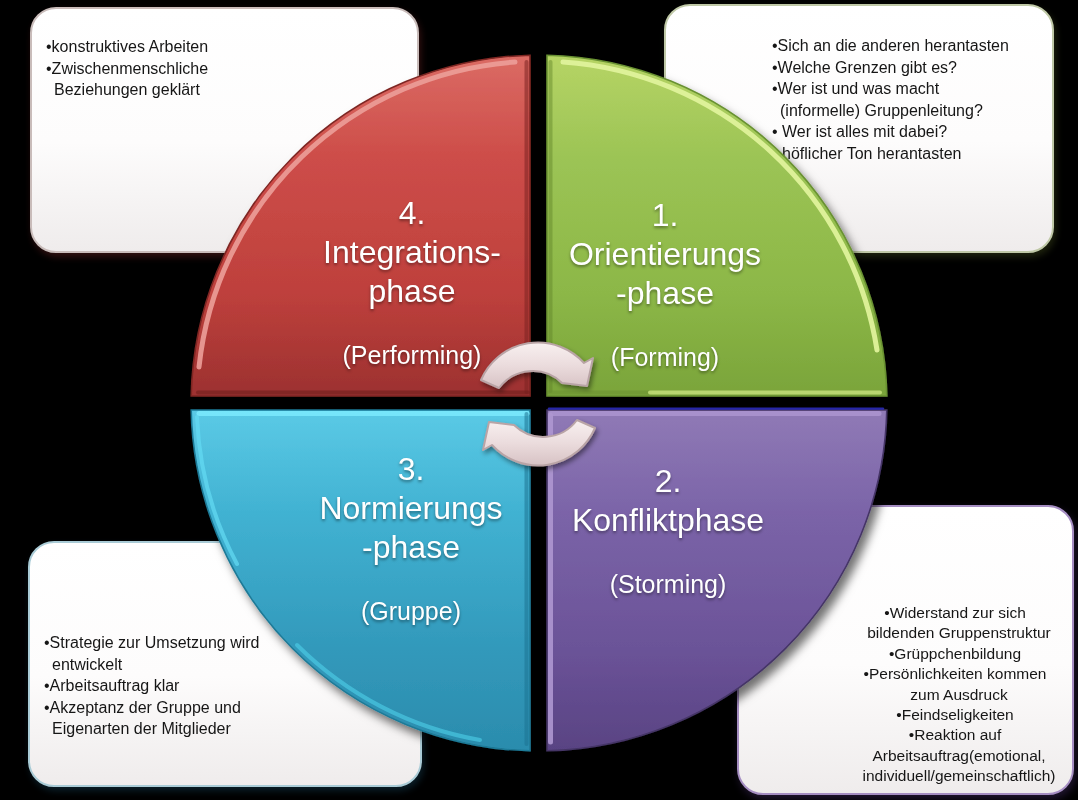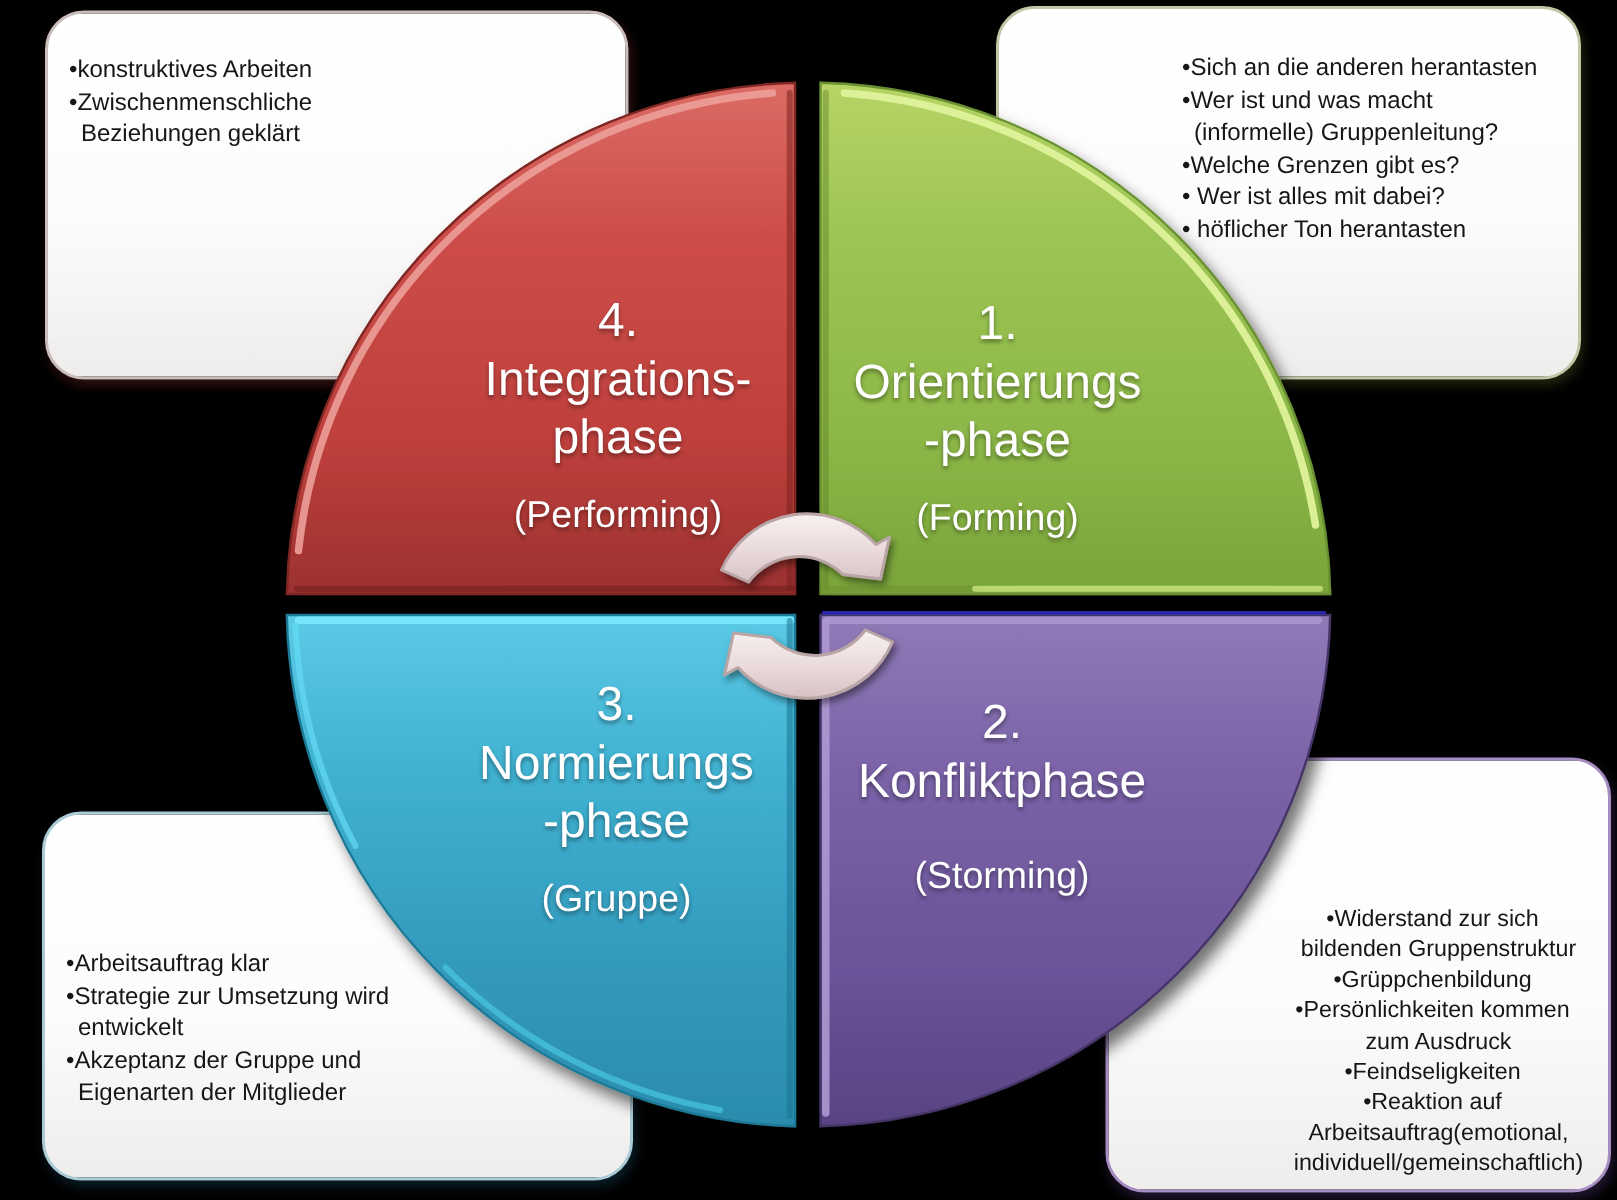--- a/index.html
+++ b/index.html
@@ -14,36 +14,36 @@
     position:absolute; z-index:1; border-radius:26px;
     background:linear-gradient(180deg,#FFFFFF 0%,#FDFCFC 55%,#EFECEC 100%);
   }
   #box-tl { left:30px;  top:7px;   width:385px; height:242px; border:2px solid #C9BCBA; box-shadow:2px 4px 7px rgba(90,30,30,.55); }
   #box-tr { left:664px; top:4px;   width:386px; height:245px; border:2px solid #BFC8A6; box-shadow:2px 4px 7px rgba(60,70,25,.5); }
   #box-bl { left:28px;  top:541px; width:390px; height:242px; border:2px solid #A9CBD6; box-shadow:2px 4px 7px rgba(20,60,80,.5); }
   #box-br { left:737px; top:505px; width:333px; height:286px; border:2px solid #A58DC2; box-shadow:2px 4px 8px rgba(60,40,90,.55);text-align:center; }
 
   .box-text { position:absolute; font-size:16px; line-height:21.5px; color:#161616; }
   #box-tl .box-text { left:14px;  top:27px; width:352px; }
-  #box-tr .box-text { left:122px; top:29px; width:258px; }
+  #box-tr .box-text { left:106px; top:29px; width:258px; }
   #box-bl .box-text { left:14px;  top:89px; width:362px; }
   #box-br .box-text { left:106px; top:96px; width:220px; font-size:15.5px; line-height:20.4px; }
 
   .bullet-item { white-space:pre-line; padding-left:8px; text-indent:-8px; }
 
   
   svg.diagram { position:absolute; left:0; top:0; z-index:2; }
 
   
   .qlabel {
     position:absolute; z-index:3; text-align:center; color:#FFFFFF;
     text-shadow:0 2px 3px rgba(0,0,0,.4); pointer-events:none;
   }
   .qtitle { font-size:32px; line-height:39px; white-space:pre-line; }
-  .qsub   { font-size:25px; margin-top:18px; }
+  .qsub   { font-size:25px; margin-top:30px; }
   #label-tl { left:262px; top:194px; width:300px; }
   #label-tr { left:515px; top:196px; width:300px; }
   #label-bl { left:261px; top:450px; width:300px; }
   #label-br { left:518px; top:462px; width:300px; }
   #label-br .qsub { margin-top:30px; }
 </style>
 </head>
 <body>
 
 <div class="stage">
@@ -51,32 +51,32 @@
   <div class="box" id="box-tl">
     <div class="box-text">
         <div class="bullet-item">•konstruktives Arbeiten</div>
         <div class="bullet-item">•Zwischenmenschliche
 Beziehungen geklärt</div>
       </div>
   </div>
   <div class="box" id="box-tr">
     <div class="box-text">
         <div class="bullet-item">•Sich an die anderen herantasten</div>
+        <div class="bullet-item">•Welche  Grenzen gibt es?</div>
         <div class="bullet-item">•Wer ist und was macht
 (informelle) Gruppenleitung?</div>
-        <div class="bullet-item">•Welche  Grenzen gibt es?</div>
         <div class="bullet-item">• Wer ist alles mit dabei?</div>
         <div class="bullet-item">• höflicher Ton herantasten</div>
       </div>
   </div>
   <div class="box" id="box-bl">
     <div class="box-text">
-        <div class="bullet-item">•Arbeitsauftrag klar</div>
         <div class="bullet-item">•Strategie zur Umsetzung wird
 entwickelt</div>
+        <div class="bullet-item">•Arbeitsauftrag klar</div>
         <div class="bullet-item">•Akzeptanz der Gruppe und
 Eigenarten der Mitglieder</div>
       </div>
   </div>
   <div class="box" id="box-br">
     <div class="box-text">
         <div class="bullet-item">•Widerstand zur sich
 bildenden Gruppenstruktur</div>
         <div class="bullet-item">•Grüppchenbildung</div>
         <div class="bullet-item">•Persönlichkeiten kommen

